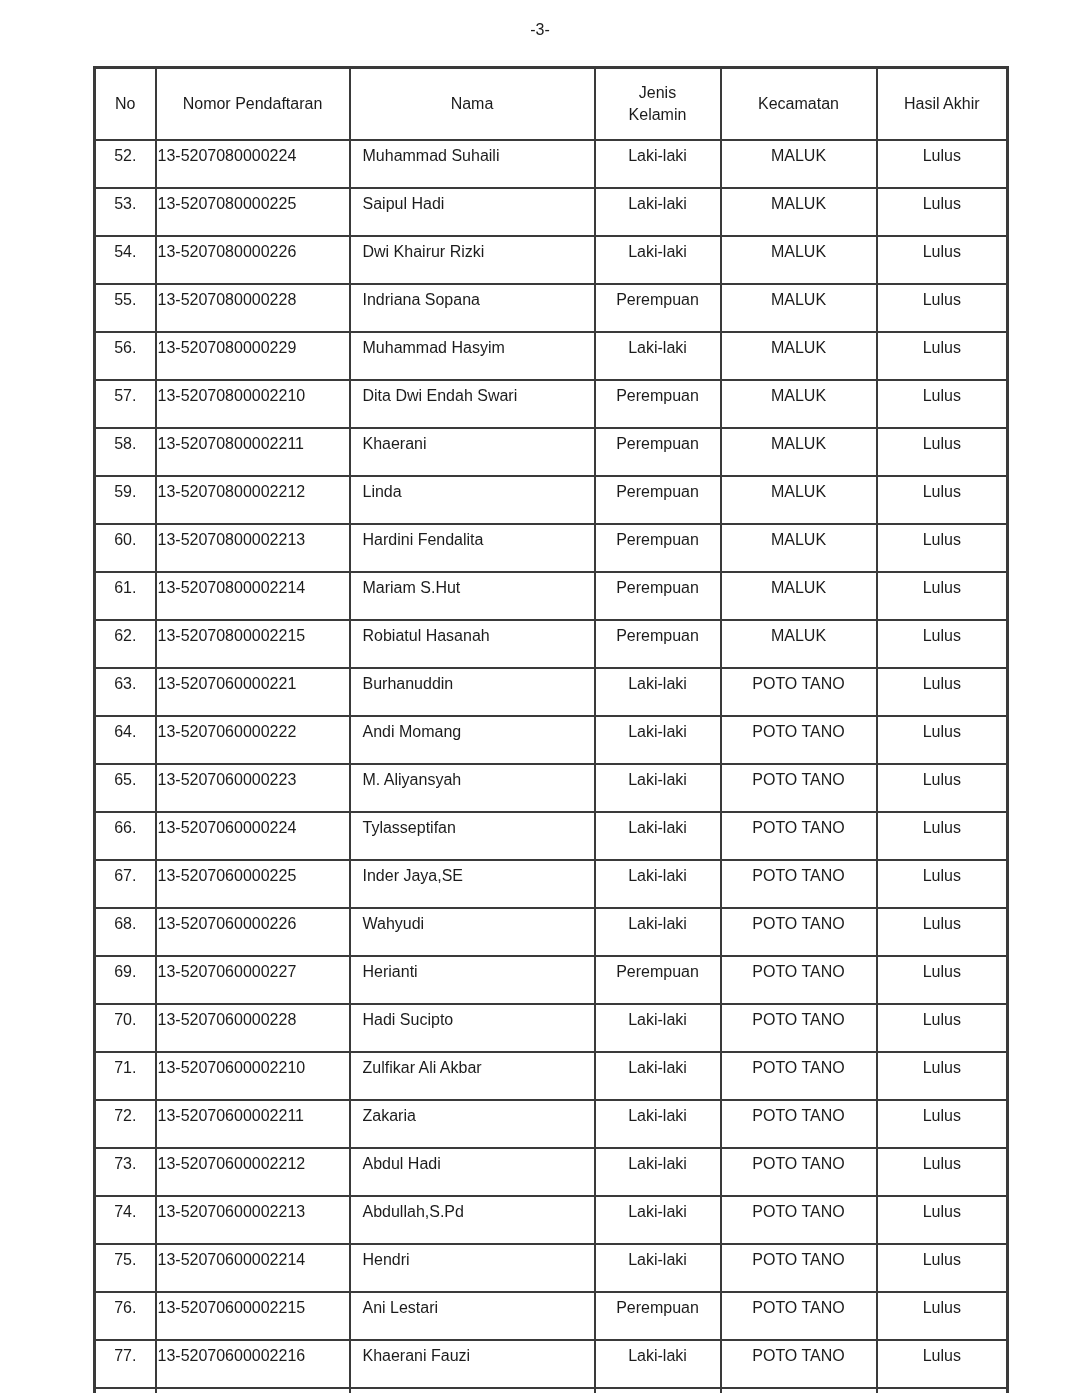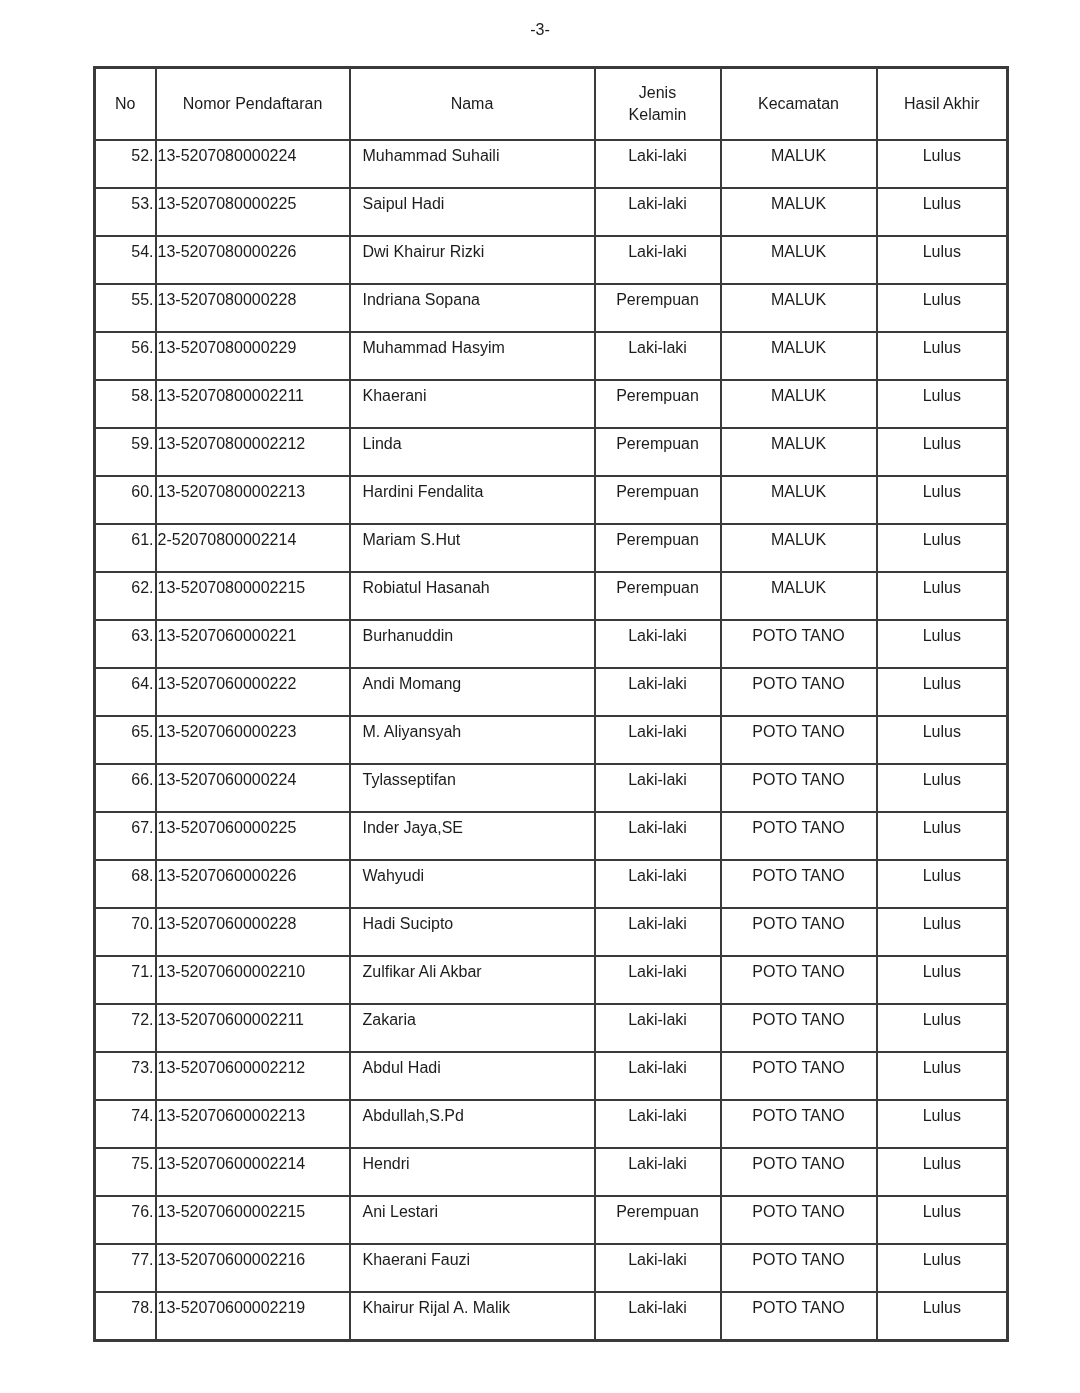--- a/index.html
+++ b/index.html
@@ -58,21 +58,21 @@
   table.results thead th .hdr-narrow {
     display: inline-block;
     max-width: 64px;
   }
   table.results tbody td {
     height: 39px;
     vertical-align: top;
     padding-top: 6px;
     line-height: 18px;
   }
-  td.cell-no        { text-align: right; }
+  td.cell-no        { text-align: center; }
   td.cell-reg       { text-align: left; }
   td.cell-name      { text-align: left; padding-left: 12px; margin-left: 20px; }
   td.cell-sex       { text-align: center; }
   td.cell-district  { text-align: center; }
   td.cell-result    { text-align: center; }
 </style>
 </head>
 <body>
 
 <div class="page">
@@ -145,20 +145,28 @@
     </tr>
         <tr>
       <td class="cell-no">56.</td>
       <td class="cell-reg">13-5207080000229</td>
       <td class="cell-name">Muhammad Hasyim</td>
       <td class="cell-sex">Laki-laki</td>
       <td class="cell-district">MALUK</td>
       <td class="cell-result">Lulus</td>
     </tr>
         <tr>
+      <td class="cell-no">57.</td>
+      <td class="cell-reg">13-52070800002210</td>
+      <td class="cell-name">Dita Dwi Endah Swari</td>
+      <td class="cell-sex">Perempuan</td>
+      <td class="cell-district">MALUK</td>
+      <td class="cell-result">Lulus</td>
+    </tr>
+        <tr>
       <td class="cell-no">58.</td>
       <td class="cell-reg">13-52070800002211</td>
       <td class="cell-name">Khaerani</td>
       <td class="cell-sex">Perempuan</td>
       <td class="cell-district">MALUK</td>
       <td class="cell-result">Lulus</td>
     </tr>
         <tr>
       <td class="cell-no">59.</td>
       <td class="cell-reg">13-52070800002212</td>
@@ -170,21 +178,21 @@
         <tr>
       <td class="cell-no">60.</td>
       <td class="cell-reg">13-52070800002213</td>
       <td class="cell-name">Hardini Fendalita</td>
       <td class="cell-sex">Perempuan</td>
       <td class="cell-district">MALUK</td>
       <td class="cell-result">Lulus</td>
     </tr>
         <tr>
       <td class="cell-no">61.</td>
-      <td class="cell-reg">2-52070800002214</td>
+      <td class="cell-reg">13-52070800002214</td>
       <td class="cell-name">Mariam S.Hut</td>
       <td class="cell-sex">Perempuan</td>
       <td class="cell-district">MALUK</td>
       <td class="cell-result">Lulus</td>
     </tr>
         <tr>
       <td class="cell-no">62.</td>
       <td class="cell-reg">13-52070800002215</td>
       <td class="cell-name">Robiatul Hasanah</td>
       <td class="cell-sex">Perempuan</td>
@@ -233,20 +241,28 @@
     </tr>
         <tr>
       <td class="cell-no">68.</td>
       <td class="cell-reg">13-5207060000226</td>
       <td class="cell-name">Wahyudi</td>
       <td class="cell-sex">Laki-laki</td>
       <td class="cell-district">POTO TANO</td>
       <td class="cell-result">Lulus</td>
     </tr>
         <tr>
+      <td class="cell-no">69.</td>
+      <td class="cell-reg">13-5207060000227</td>
+      <td class="cell-name">Herianti</td>
+      <td class="cell-sex">Perempuan</td>
+      <td class="cell-district">POTO TANO</td>
+      <td class="cell-result">Lulus</td>
+    </tr>
+        <tr>
       <td class="cell-no">70.</td>
       <td class="cell-reg">13-5207060000228</td>
       <td class="cell-name">Hadi Sucipto</td>
       <td class="cell-sex">Laki-laki</td>
       <td class="cell-district">POTO TANO</td>
       <td class="cell-result">Lulus</td>
     </tr>
         <tr>
       <td class="cell-no">71.</td>
       <td class="cell-reg">13-52070600002210</td>

